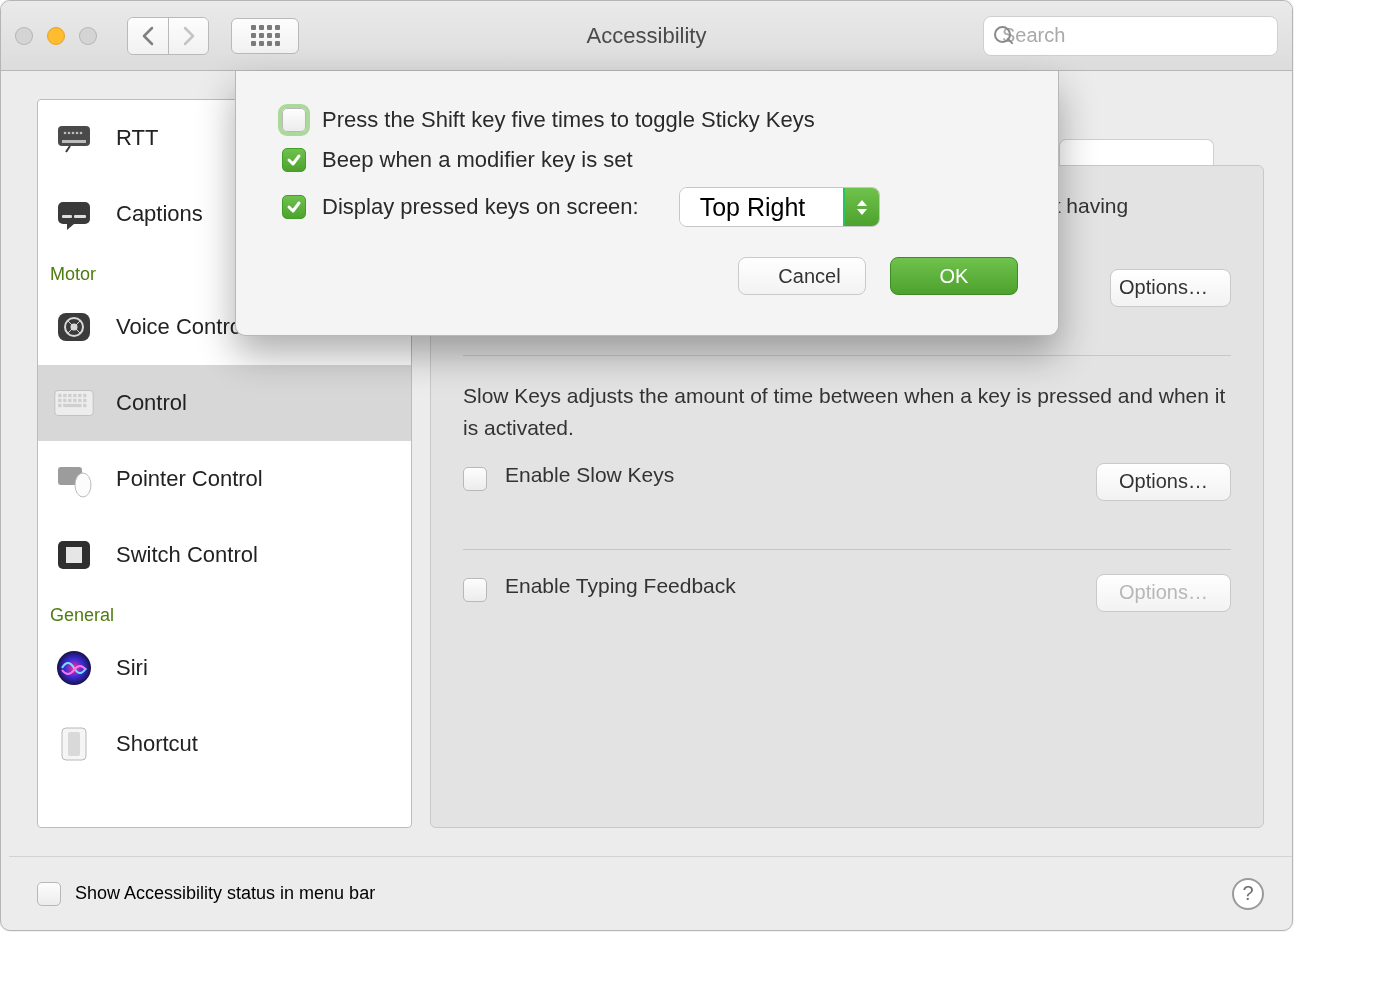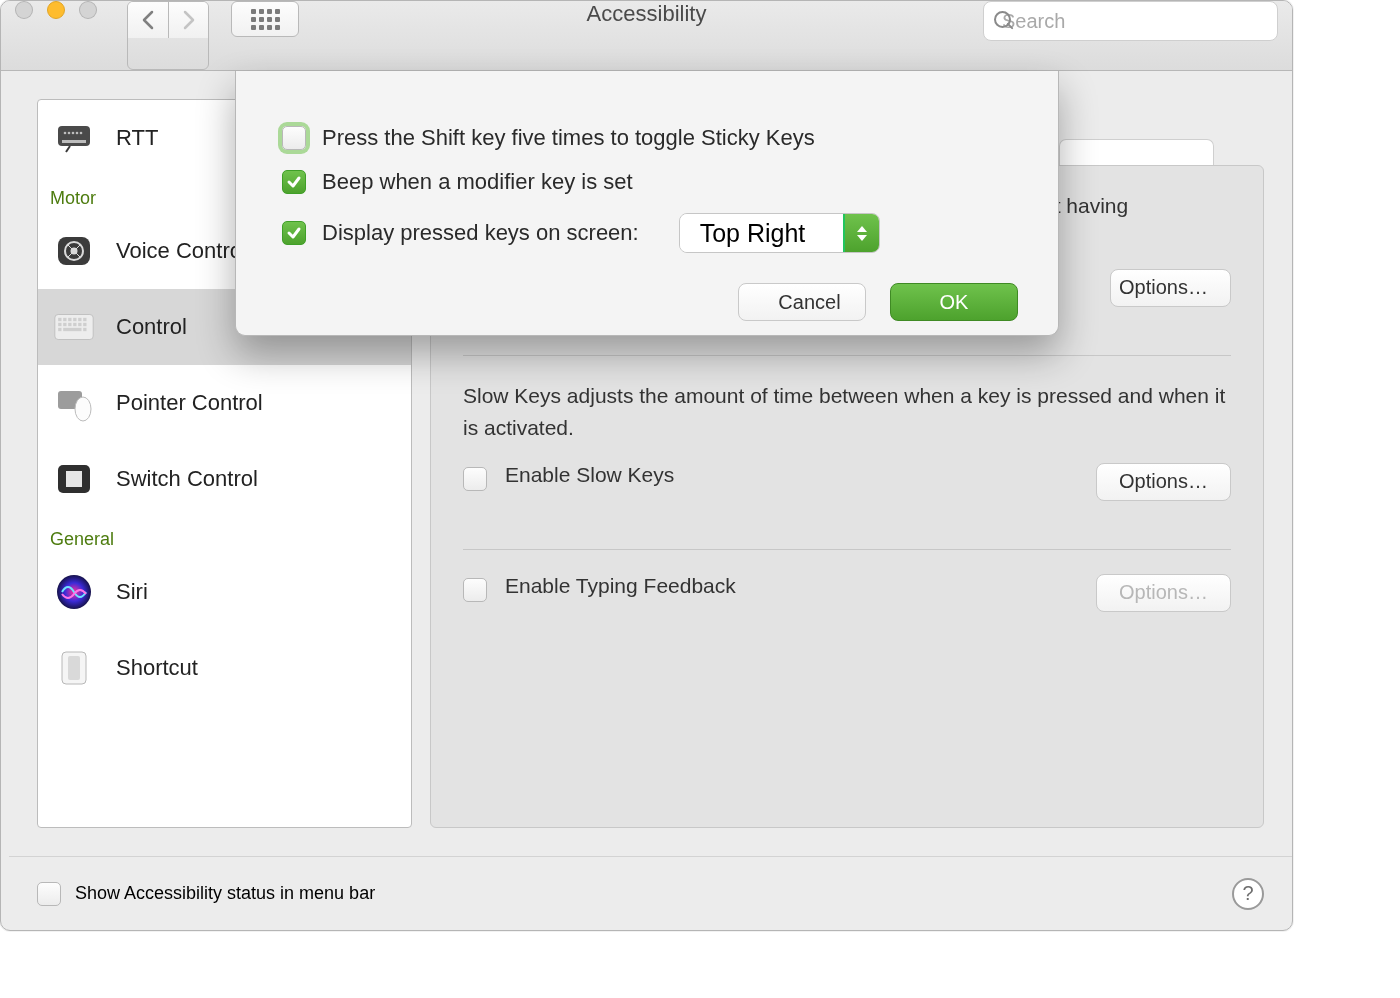--- a/index.html
+++ b/index.html
@@ -23,20 +23,21 @@
     left: 0;
     overflow: hidden;
     box-shadow: 0 0 0 1px rgba(0,0,0,0.05);
   }
   
   .titlebar {
     height: 70px;
     background: linear-gradient(#eaeaea, #dcdcdc);
     border-bottom: 1px solid #b7b7b7;
     display: flex;
+    align-items: center;
     padding: 0 14px;
     position: relative;
   }
   .traffic-lights { display: flex; gap: 14px; margin-right: 30px; }
   .traffic-light { width: 18px; height: 18px; border-radius: 50%; border: 1px solid rgba(0,0,0,0.15); }
   .tl-close { background: #d4d4d4; }
   .tl-min  { background: #febc2e; border-color: #e0a528; }
   .tl-zoom { background: #d4d4d4; }
   .nav-btns { display: flex; gap: 0; border: 1px solid #b9b9b9; border-radius: 6px; overflow: hidden; }
   .nav-btn { width: 40px; height: 36px; display: flex; align-items: center; justify-content: center; background: linear-gradient(#fdfdfd,#f1f1f1); color: #7c7c7c; font-size: 22px; border: none; }
@@ -145,21 +146,21 @@
   
   .sheet {
     position: absolute; top: 70px; left: 234px; width: 824px; height: 265px;
     background: #f4f4f4; border: 1px solid #b7b7b7;
     border-top: none;
     border-radius: 0 0 10px 10px;
     box-shadow: 0 18px 38px rgba(0,0,0,0.32);
     z-index: 10;
     padding: 36px 40px 26px 46px;
   }
-  .sheet-row { display: flex; align-items: center; gap: 16px; margin-bottom: 14px; margin-top: 18px; }
+  .sheet-row { display: flex; align-items: center; gap: 16px; margin-bottom: 14px; }
   .sheet-row .row-label { font-size: 22px; color: #2a2a2a; }
   .sheet-btns { display: flex; gap: 24px; justify-content: flex-end; margin-top: 30px; }
   .popup {
     height: 40px; display: flex; align-items: stretch;
     border: 1px solid #c6c6c6; border-radius: 8px; overflow: hidden;
     margin-left: 24px;
   }
   .popup .popup-label { padding: 0 20px; display: flex; align-items: center; font-size: 25px; background: #fff; min-width: 165px; border-right: 2px solid #22c55e; }
   .popup .popup-knob { width: 34px; background: linear-gradient(#6fc24c,#4da22d); display: flex; flex-direction: column; align-items: center; justify-content: center; gap: 3px; }
   .popup .popup-knob span { width: 0; height: 0; border-left: 5px solid transparent; border-right: 5px solid transparent; }
@@ -226,20 +227,31 @@
                 <rect x="8" y="22" width="24" height="3" fill="#bdbdbd"></rect>
                 <circle cx="11" cy="15" r="1.3" fill="#bdbdbd"></circle>
                 <circle cx="15" cy="15" r="1.3" fill="#bdbdbd"></circle>
                 <circle cx="19" cy="15" r="1.3" fill="#bdbdbd"></circle>
                 <circle cx="23" cy="15" r="1.3" fill="#bdbdbd"></circle>
                 <circle cx="27" cy="15" r="1.3" fill="#bdbdbd"></circle>
                 <path d="M16 28 L12 34" stroke="#3a3a3a" stroke-width="2"></path>
               </svg>
           </div>
           <span class="label">RTT</span>
+        </div>
+        <div class="sidebar-item">
+          <div class="sb-icon">
+            <svg viewBox="0 0 40 40">
+                <rect x="4" y="8" width="32" height="22" rx="5" fill="#3a3a3a"></rect>
+                <rect x="8" y="21" width="10" height="3" rx="1" fill="#ddd"></rect>
+                <rect x="20" y="21" width="12" height="3" rx="1" fill="#ddd"></rect>
+                <path d="M13 30 L13 36 L20 30 Z" fill="#3a3a3a"></path>
+              </svg>
+          </div>
+          <span class="label">Captions</span>
         </div>
 
         <div class="sidebar-section-label">Motor</div>
         <div class="sidebar-item">
           <div class="sb-icon">
             <svg viewBox="0 0 40 40">
                 <rect x="4" y="6" width="32" height="28" rx="8" fill="#3b3b3b"></rect>
                 <circle cx="20" cy="20" r="9" fill="none" stroke="#d9d9d9" stroke-width="2"></circle>
                 <circle cx="20" cy="20" r="3.5" fill="#d9d9d9"></circle>
                 <path d="M14 14 L26 26 M26 14 L14 26" stroke="#d9d9d9" stroke-width="1"></path>

